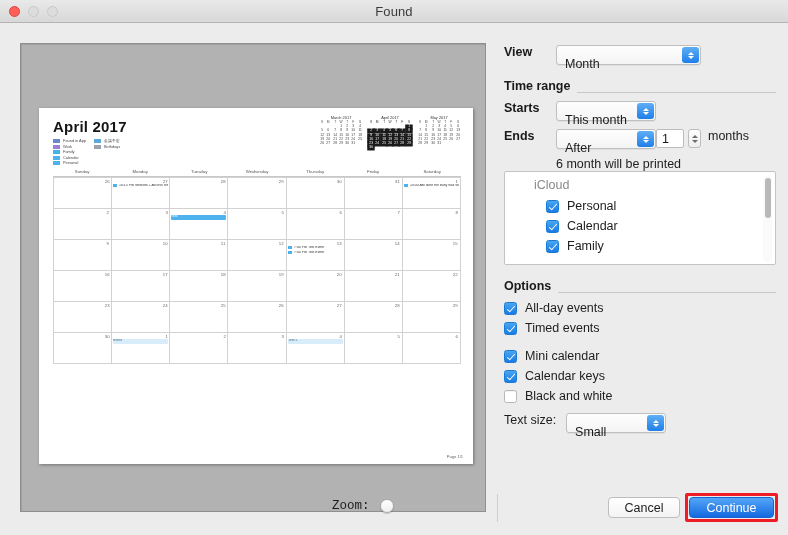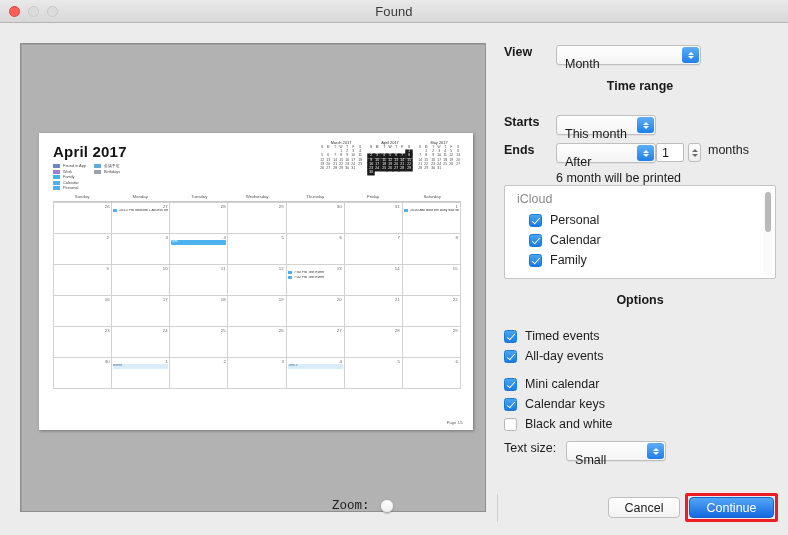--- a/index.html
+++ b/index.html
@@ -45,22 +45,22 @@
 
   
   .preview-pane {
     position: absolute; left: 20px; top: 20px;
     width: 466px; height: 469px;
     background: #b2b2b2;
     border: 1px solid #8f8f8f;
     box-shadow: inset 1px 1px 0 rgba(0,0,0,.10);
   }
   .page {
-    position: absolute; left: 18px; top: 89px;
-    width: 434px; height: 297px;
+    position: absolute; left: 18px; top: 64px;
+    width: 434px; height: 356px;
     background: #fff;
     box-shadow: 1px 1px 3px rgba(0,0,0,.35);
     overflow: hidden;
   }
   .page-inner { position: absolute; inset: 0; padding: 10px 12px 0 14px; }
 
   .cal-title {
     font-size: 15px; font-weight: bold; color: #151515;
     letter-spacing: .2px; margin-bottom: 4px;
   }
@@ -172,21 +172,21 @@
     display: block; width: 0; height: 0;
     border-left: 3px solid transparent; border-right: 3px solid transparent;
   }
   .arrows i.up { border-bottom: 3.5px solid #fff; }
   .arrows i.dn { border-top: 3.5px solid #fff; }
 
   .popup.w145 { width: 145px; }
   .popup.w100 { width: 100px; }
 
   
-  .sect { display: flex; align-items: center; gap: 14px; margin: 14px 0 8px; flex-direction: column; }
+  .sect { display: flex; align-items: flex-end; gap: 7px; margin: 14px 0 8px; }
   .sect .t { font-weight: bold; font-size: 12.5px; color: #1a1a1a; white-space: nowrap; }
   .sect .rule { flex: 1; height: 1px; background: #c9c9c9; }
 
   
   .numfield {
     width: 28px; height: 19px;
     background: #fff; border: 1px solid #bcbcbc; border-radius: 2px;
     font-size: 12.5px; color: #1a1a1a;
     display: flex; align-items: center; padding-left: 5px;
   }
@@ -205,21 +205,21 @@
   .stepper i.dn { border-top: 3.5px solid #6d6d6d; }
   .units { margin-left: 7px; font-size: 12.5px; }
 
   .note { font-size: 12.5px; color: #1d1d1d; margin: 2px 0 0 52px; }
 
   
   .listbox {
     position: relative;
     height: 94px; background: #fff;
     border: 1px solid #c4c4c4; border-radius: 2px;
-    padding: 6px 0 0 0; overflow: hidden;
+    padding: 6px 0 0 17px; overflow: hidden;
   }
   .group-label { font-size: 12.5px; color: #8a8a8a; padding: 0 0 4px 12px; }
   .cal-row { display: flex; align-items: center; gap: 8px; padding: 3px 0 3px 24px; }
   .cal-name { font-size: 12.5px; color: #1d1d1d; }
   .sbar {
     position: absolute; right: 3px; top: 4px;
     width: 9px; height: 86px;
     background: #fafafa; border-radius: 5px;
   }
   .sthumb {
@@ -737,25 +737,25 @@
       </div>
 
       <div class="sect">
         <span class="t">Options</span>
         <span class="rule"></span>
       </div>
 
       <div id="opt-list">
           <div class="opt-row">
             <span class="cb on"></span>
-            <span class="opt-lbl">Timed events</span>
+            <span class="opt-lbl">All-day events</span>
           </div>
           <div class="opt-row">
             <span class="cb on"></span>
-            <span class="opt-lbl">All-day events</span>
+            <span class="opt-lbl">Timed events</span>
           </div>
           <div class="gap"></div>
           <div class="opt-row">
             <span class="cb on"></span>
             <span class="opt-lbl">Mini calendar</span>
           </div>
           <div class="opt-row">
             <span class="cb on"></span>
             <span class="opt-lbl">Calendar keys</span>
           </div>

